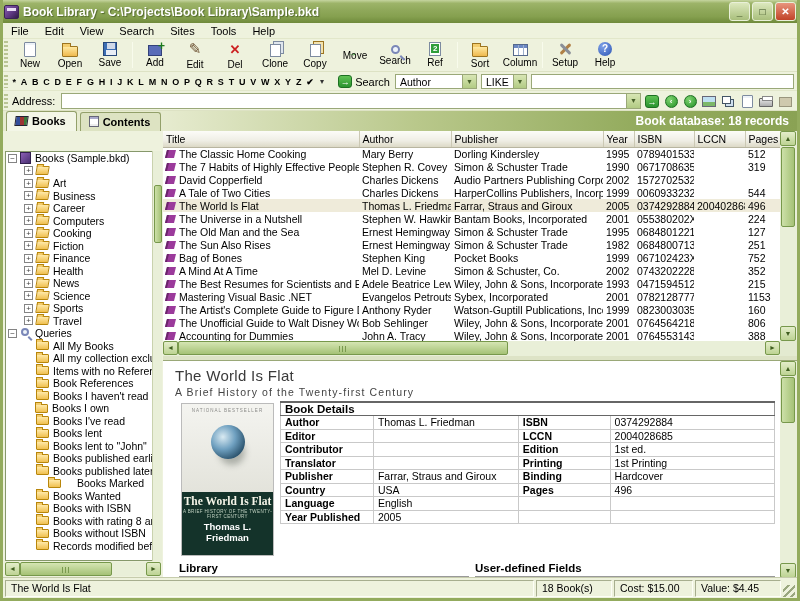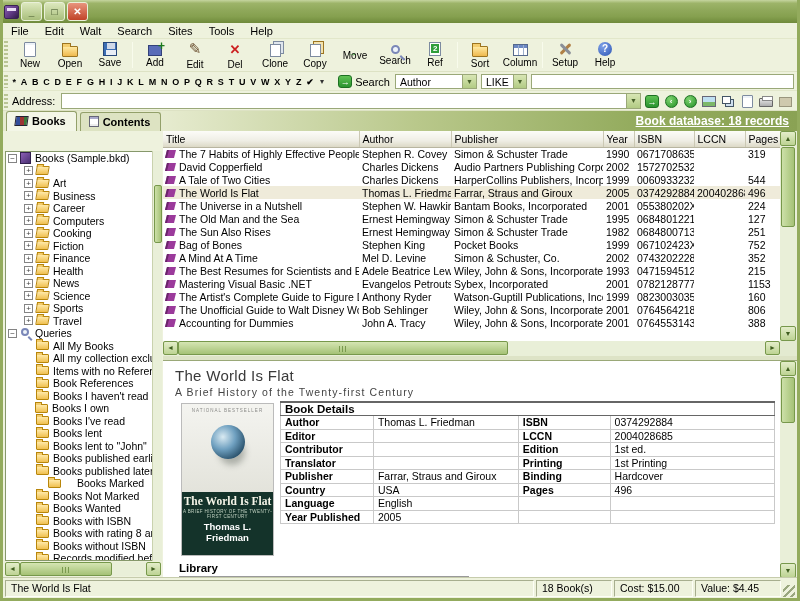--- a/index.html
+++ b/index.html
@@ -110,21 +110,21 @@
     background:#E6EBCF; }
   .tab { display:flex; align-items:center; gap:4px; font-size:11px; font-weight:bold; padding:2px 10px 3px 8px;
     border:1px solid #93a06a; border-bottom:none; border-radius:3px 3px 0 0; margin-left:3px; background:#dde3c2; height:19px; }
   .tab.active { background:#f3f6e7; height:20px; }
   .tabic-books { width:13px; height:10px; background:linear-gradient(90deg,#334e9c 0 4px,#9c3333 4px 8px,#3a7a3a 8px);
      border:1px solid #223; transform:skewX(-8deg); }
   .tabic-contents { width:10px; height:11px; background:#fff; border:1px solid #667;
      box-shadow:inset 0 2px 0 #aac, inset 0 -2px 0 #eee; }
   #banner { flex:1; height:20px; margin-left:2px;
     background:linear-gradient(90deg,#E6EBCF 0%,#b9c88b 40%,#93AB5D 75%,#8aa254 100%);
-    color:#fff; font-weight:bold; font-size:12px; text-align:right; line-height:20px; padding-right:8px;text-decoration:underline; }
+    color:#fff; font-weight:bold; font-size:12px; text-align:right; line-height:20px; padding-right:8px; }
 
   
   #sidebar { position:absolute; left:0; top:131px; width:160px; height:446px; background:#EEF2DD; }
   #sortcombo { position:absolute; left:2px; top:1px; width:156px; height:18px; display:flex; align-items:center;
     background:#fff; border:1px solid #86986B; font-size:10.5px; }
   #sortcombo .tfold { margin:0 3px 0 2px; }
   #sortcombo .val { flex:1; white-space:nowrap; overflow:hidden; }
   #sortcombo .combo-btn { height:100%; }
   #tree { position:absolute; left:2px; top:20px; width:156px; height:410px; background:#fff;
     border:1px solid #86986B; overflow:hidden; }
@@ -213,29 +213,30 @@
   #st-grip { width:12px; height:12px; align-self:flex-end;
     background:repeating-linear-gradient(135deg,transparent 0 3px,#9aa77f 3px 5px); }
 </style>
 </head>
 <body>
 
 <div id="window">
 
   <div id="titlebar">
     <span class="appicon"></span>
+    <span class="title">Book Library - C:\Projects\Book Library\Sample.bkd</span>
     <span class="winbtn">_</span>
     <span class="winbtn">□</span>
     <span class="winbtn close">✕</span>
   </div>
 
   <div id="menubar">
       <span class="menu-item">File</span>
       <span class="menu-item">Edit</span>
-      <span class="menu-item">Walt</span>
+      <span class="menu-item">View</span>
       <span class="menu-item">Search</span>
       <span class="menu-item">Sites</span>
       <span class="menu-item">Tools</span>
       <span class="menu-item">Help</span>
     </div>
 
   <div id="toolbar">
       <div class="grip"></div>
       <div class="tb-btn">
         <span class="ic ic-new"></span>
@@ -531,25 +532,20 @@
           <span class="tree-lbl">Books published later than 1</span>
         </div>
         <div class="tree-row" style="padding-left: 18px; gap: 12px;">
           <span class="exp-sp"></span>
           <span class="tfold"></span>
           <span class="tree-lbl">Books Marked</span>
         </div>
         <div class="tree-row" style="padding-left: 18px;">
           <span class="exp-sp"></span>
           <span class="tfold"></span>
-          <span class="tree-lbl">Books Not Marked</span>
-        </div>
-        <div class="tree-row" style="padding-left: 18px;">
-          <span class="exp-sp"></span>
-          <span class="tfold"></span>
           <span class="tree-lbl">Books Wanted</span>
         </div>
         <div class="tree-row" style="padding-left: 18px;">
           <span class="exp-sp"></span>
           <span class="tfold"></span>
           <span class="tree-lbl">Books with ISBN</span>
         </div>
         <div class="tree-row" style="padding-left: 18px;">
           <span class="exp-sp"></span>
           <span class="tfold"></span>
@@ -598,20 +594,29 @@
               <th>Author</th>
               <th>Publisher</th>
               <th>Year</th>
               <th>ISBN</th>
               <th>LCCN</th>
               <th>Pages</th>
             </tr>
           </thead>
         <tbody id="tbody">
             <tr>
+              <td><span class="bkic"></span>The Classic Home Cooking</td>
+              <td>Mary Berry</td>
+              <td>Dorling Kindersley</td>
+              <td class="num">1995</td>
+              <td class="num">0789401533</td>
+              <td class="num"></td>
+              <td class="num">512</td>
+            </tr>
+            <tr>
               <td><span class="bkic"></span>The 7 Habits of Highly Effective People</td>
               <td>Stephen R. Covey</td>
               <td>Simon &amp; Schuster Trade</td>
               <td class="num">1990</td>
               <td class="num">0671708635</td>
               <td class="num"></td>
               <td class="num">319</td>
             </tr>
             <tr>
               <td><span class="bkic"></span>David Copperfield</td>
@@ -814,20 +819,21 @@
             </tr>
             <tr>
               <td class="k" style="width: 93px;">Year Published</td>
               <td style="width: 145px;">2005</td>
               <td class="k" style="width: 92px;"></td>
               <td style="width: 165px;"></td>
             </tr>
           </tbody>
       </table>
       <div class="bottom-sec" style="left:16px;width:290px">Library</div>
+      <div class="bottom-sec" style="left:312px;width:300px">User-defined Fields</div>
       <div id="dt-vscroll">
         <span class="sb-btn v" style="top:0">▲</span>
         <div class="thumb"></div>
         <span class="sb-btn v" style="top:202px">▼</span>
       </div>
     </div>
   </div>
 
   <div id="statusbar">
     <span class="st-cell st-left">The World Is Flat</span>

